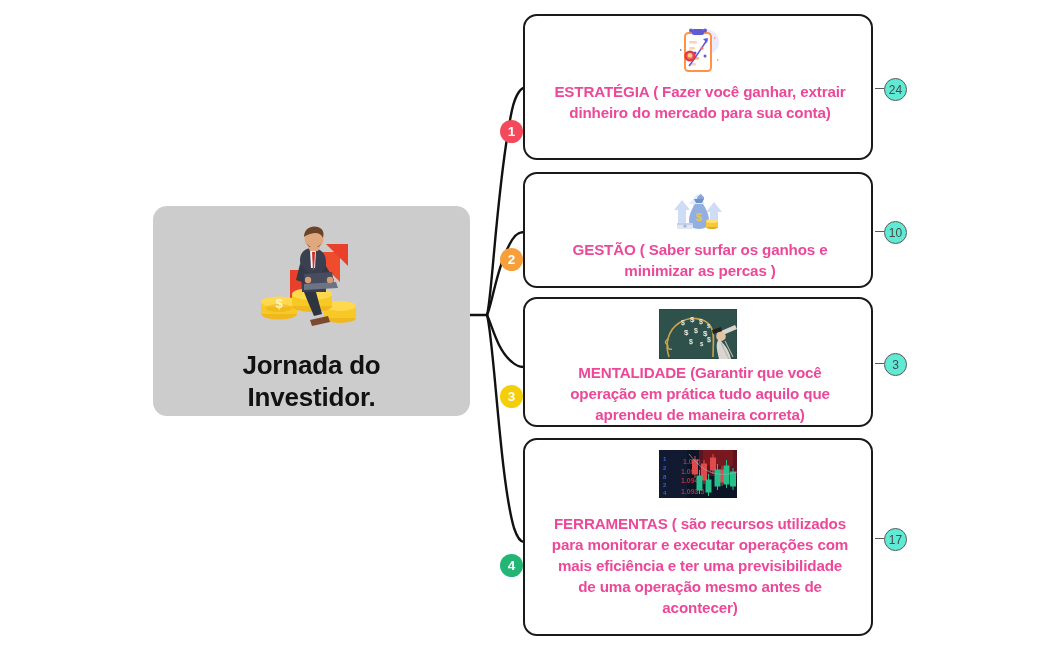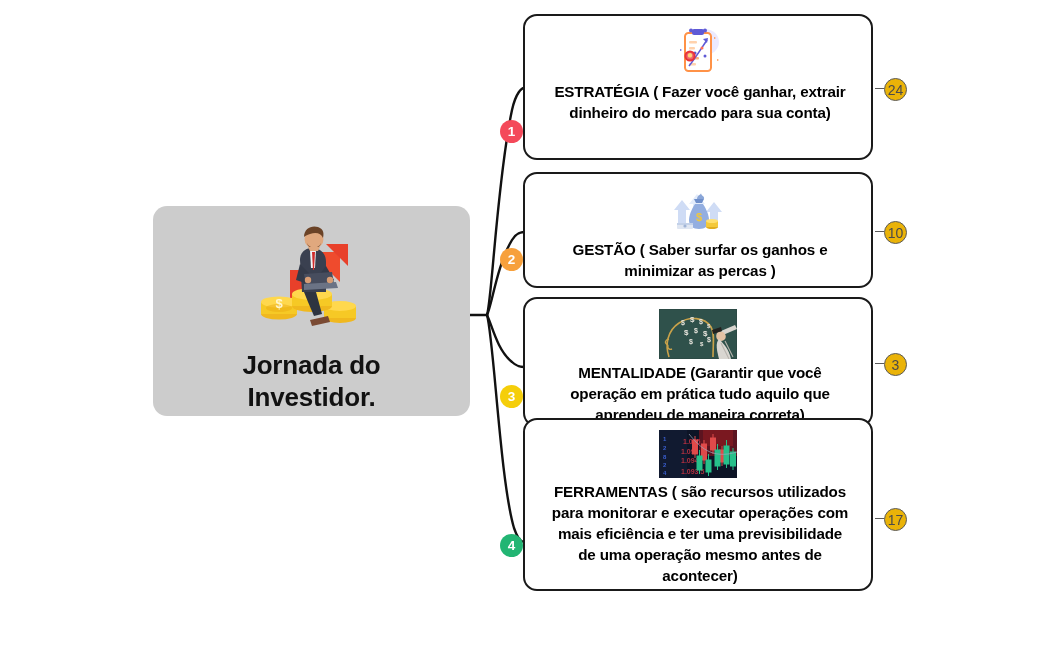--- a/index.html
+++ b/index.html
@@ -79,21 +79,21 @@
   .branch-icon {
     width: 58px;
     height: 52px;
     position: relative;
     flex: none;
   }
   .branch-label {
     margin-top: 4px;
     font-size: 15.2px;
     font-weight: 700;
-    color: #000000;
+    color: #ec4899;
     text-align: center;
     line-height: 1.38;
     letter-spacing: -0.15px;
     width: 100%;
     padding: 0 6px 0 10px;
     box-sizing: border-box;
   }
 
   
   .num-badge {
@@ -111,25 +111,25 @@
     line-height: 1;
   }
 
   
   .count-badge {
     position: absolute;
     width: 21px;
     height: 21px;
     border-radius: 50%;
     border: 1.2px solid #5a5a5a;
-    background: #eab308;
+    background: #5eead4;
     display: flex;
     align-items: center;
     justify-content: center;
-    font-size: 14px;
+    font-size: 12px;
     color: #4a4a4a;
     font-weight: 400;
   }
   .count-stem {
     position: absolute;
     height: 1.4px;
     width: 9px;
     background: #5a5a5a;
   }
 </style>
@@ -289,21 +289,21 @@
           <path d="M53 21 L62 18 L63 22 L54 25 Z" fill="#23221f"></path>
         </g>
       </svg>
     </div>
     <div class="branch-label">MENTALIDADE (Garantir que você operação em prática tudo aquilo que aprendeu de maneira correta)</div>
     <div class="num-badge" style="background:#f5ce0a; top:86px;">3</div>
     <div class="count-stem" style="left:350px; top:64px;"></div>
     <div class="count-badge" style="left:359px; top:54px;">3</div>
   </div>
 
-  <div class="branch" style="top:418px; height:173px;">
+  <div class="branch" style="top:438px; height:198px;gap:12px;">
     <div class="branch-icon" style="width:78px;height:48px;">
       <svg viewBox="0 0 78 48" width="78" height="48">
         <rect x="0" y="0" width="78" height="48" fill="#0d1426"></rect>
         <rect x="0" y="0" width="28" height="48" fill="#111a30"></rect>
         <rect x="40" y="0" width="38" height="26" fill="#6b1420" opacity="0.85"></rect>
         <rect x="44" y="0" width="30" height="16" fill="#8d1a22" opacity="0.6"></rect>
         <g fill="#3a5fd0" font-family="'Liberation Sans',sans-serif" font-size="6" font-weight="700">
           <text x="4" y="11">1</text>
           <text x="4" y="20">2</text>
           <text x="4" y="29">8</text>

